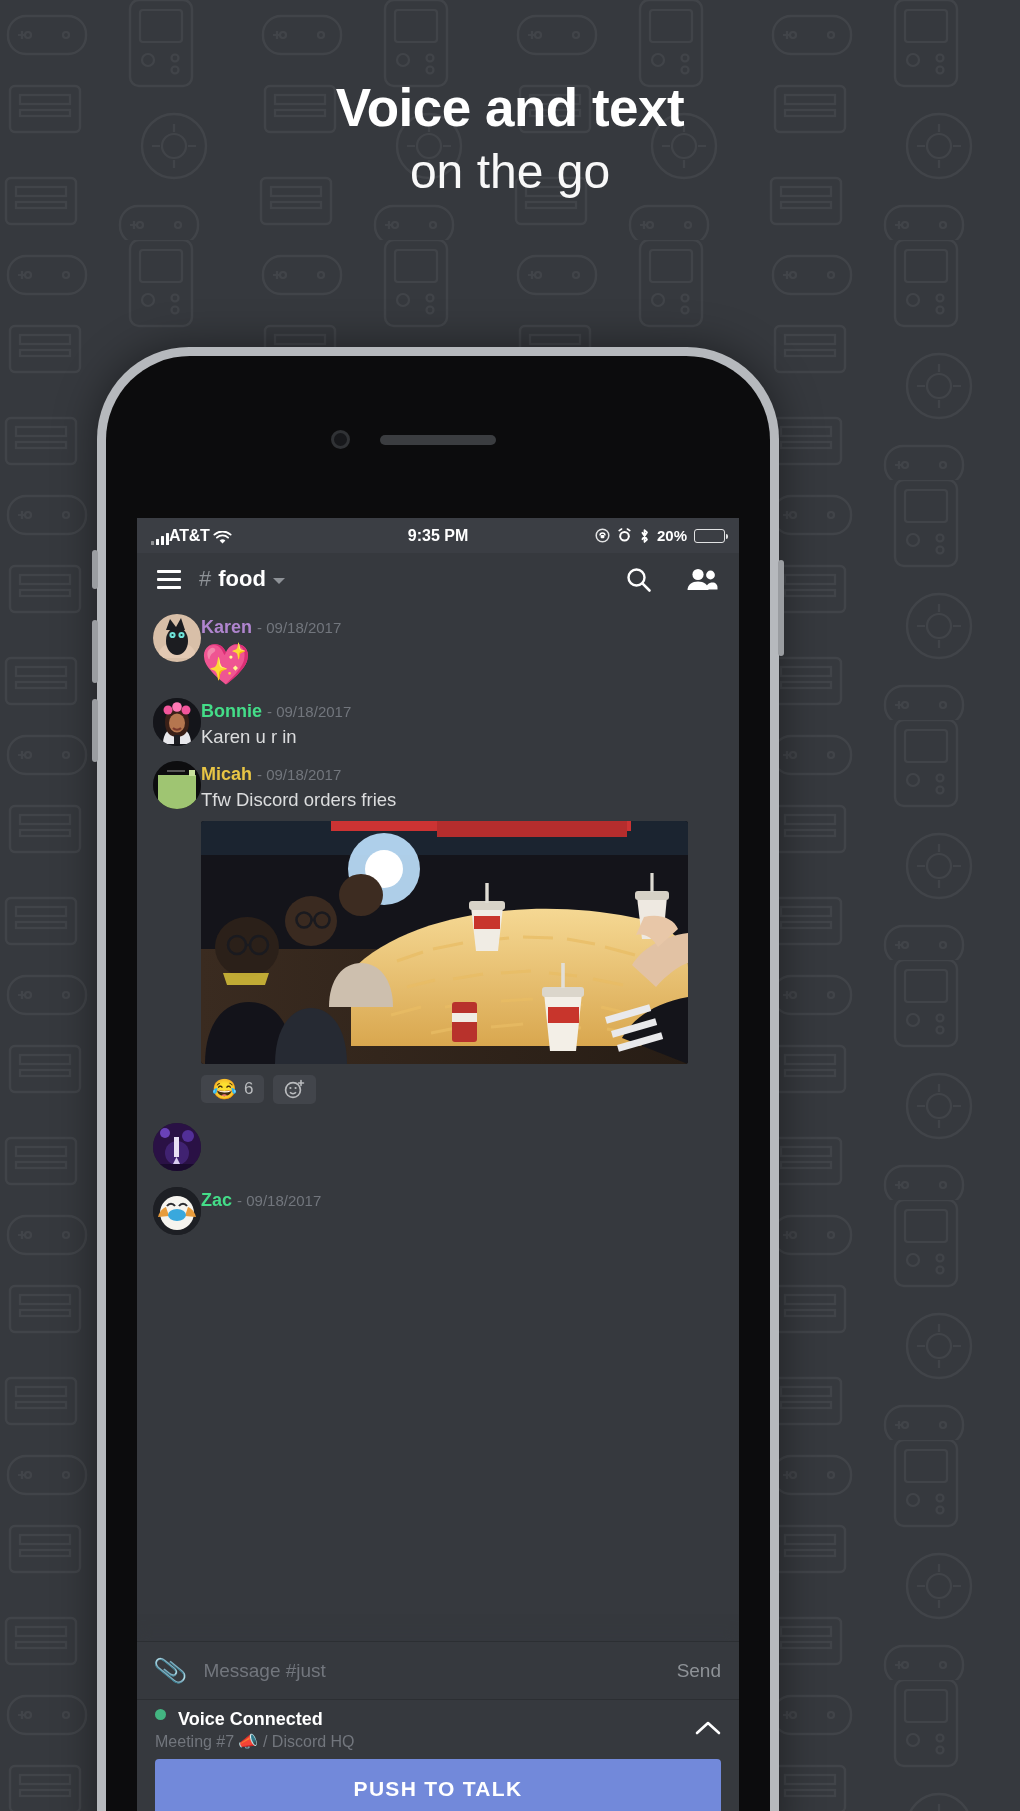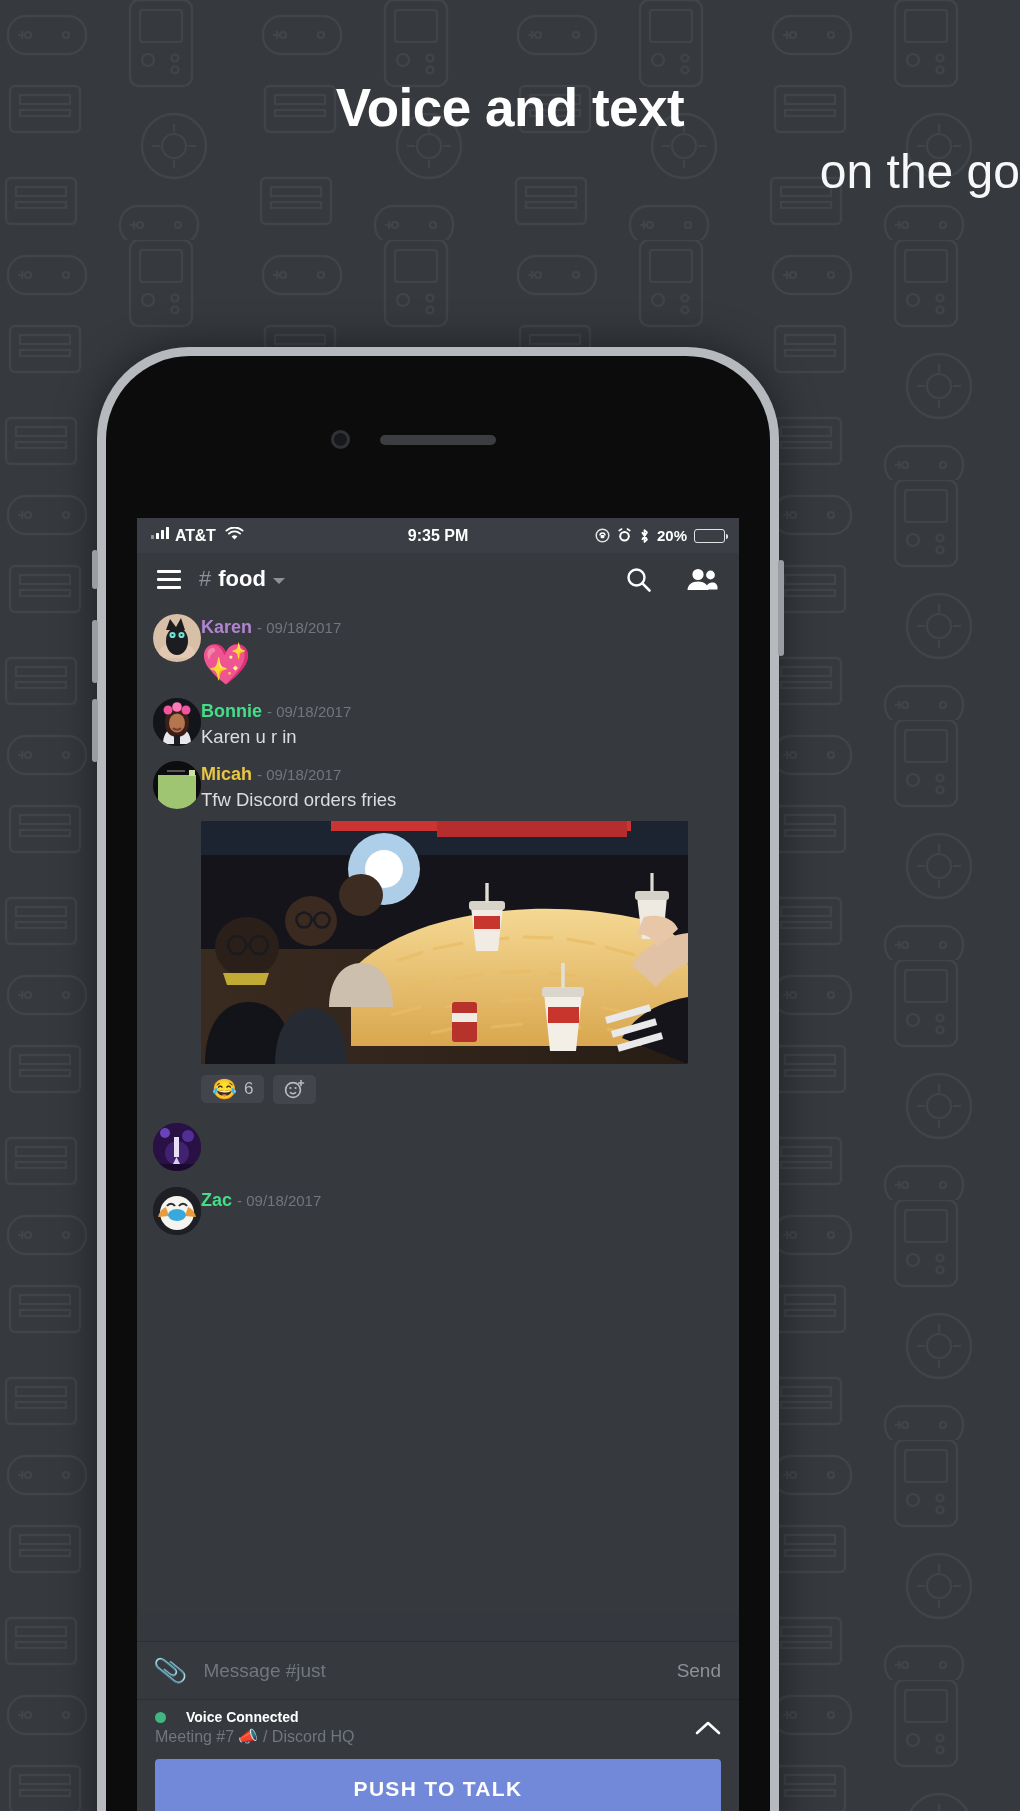--- a/index.html
+++ b/index.html
@@ -14,21 +14,21 @@
   #bg-pattern { position:absolute; inset:0; opacity:.055; }
 
   
   .headline { position:absolute; top:80px; left:0; right:0; text-align:center; z-index:3; }
   .headline .l1 {
     display:block; color:#fff; font-weight:bold; font-size:53px;
     letter-spacing:-.5px; line-height:1.05;
   }
   .headline .l2 {
     display:block; color:#fff; font-weight:300; font-size:48px;
-    line-height:1.5; opacity:.97;text-align:right;
+    line-height:1.5; opacity:.97;
   }
 
   
   .phone {
     position:absolute; left:97px; top:347px; width:682px; height:1500px;
     border-radius:92px 92px 0 0;
     background:#b6b9bd;
     box-shadow:0 0 44px rgba(0,0,0,.45);
     z-index:2;
   }
@@ -59,21 +59,21 @@
     position:absolute; left:31px; top:162px; right:31px; bottom:0;
     background:#36393e; overflow:hidden;
   }
 
   
   .statusbar {
     height:35px; background:#3b3e44; color:#fff;
     display:flex; align-items:center; padding:0 14px;
     font-size:16px; font-weight:bold; position:relative;
   }
-  .sb-left { display:flex; align-items:flex-start; gap:6px; }
+  .sb-left { display:flex; align-items:flex-end; }
   .sig { display:flex; align-items:flex-end; gap:2px; height:12px; }
   .sig i { display:block; width:3px; background:#fff; border-radius:.5px; }
   .sig i:nth-child(1){height:4px;opacity:.45}
   .sig i:nth-child(2){height:6px}
   .sig i:nth-child(3){height:9px}
   .sig i:nth-child(4){height:12px}
   .carrier { font-size:16px; font-weight:bold; letter-spacing:-.2px; }
   .wifi { margin-left:3px; }
   .sb-time {
     position:absolute; left:0; right:0; text-align:center;
@@ -150,21 +150,21 @@
   .msg-placeholder { color:#72767d; font-size:19px; flex:1; }
   .send-btn { color:#8e9297; font-size:19px; font-weight:normal; }
 
   
   .voice-bar {
     position:absolute; left:0; right:0; bottom:88px; height:60px;
     background:#36393e; border-top:1px solid #2c2f33;
     padding:9px 18px 0 18px; display:flex; align-items:flex-start;
   }
   .voice-left { flex:1; }
-  .voice-title { color:#fff; font-size:14px; font-weight:bold; display:flex; align-items:center; gap:20px; }
+  .voice-title { color:#fff; font-size:18px; font-weight:bold; display:flex; align-items:flex-start; gap:12px; }
   .voice-dot { width:11px; height:11px; border-radius:50%; background:#43b581; display:inline-block; }
   .voice-sub { color:#72767d; font-size:16px; margin-top:2px; }
   .chev-up { color:#fff; font-size:22px; line-height:1; margin-top:9px; }
 
   
   .ptt-wrap { position:absolute; left:0; right:0; bottom:0; height:88px; background:#36393e; padding:0 18px; }
   .ptt {
     width:100%; height:60px; border-radius:4px; background:#7289da;
     color:#fff; font-size:21px; font-weight:bold; letter-spacing:1.3px;
     display:flex; align-items:center; justify-content:center; border:none;

